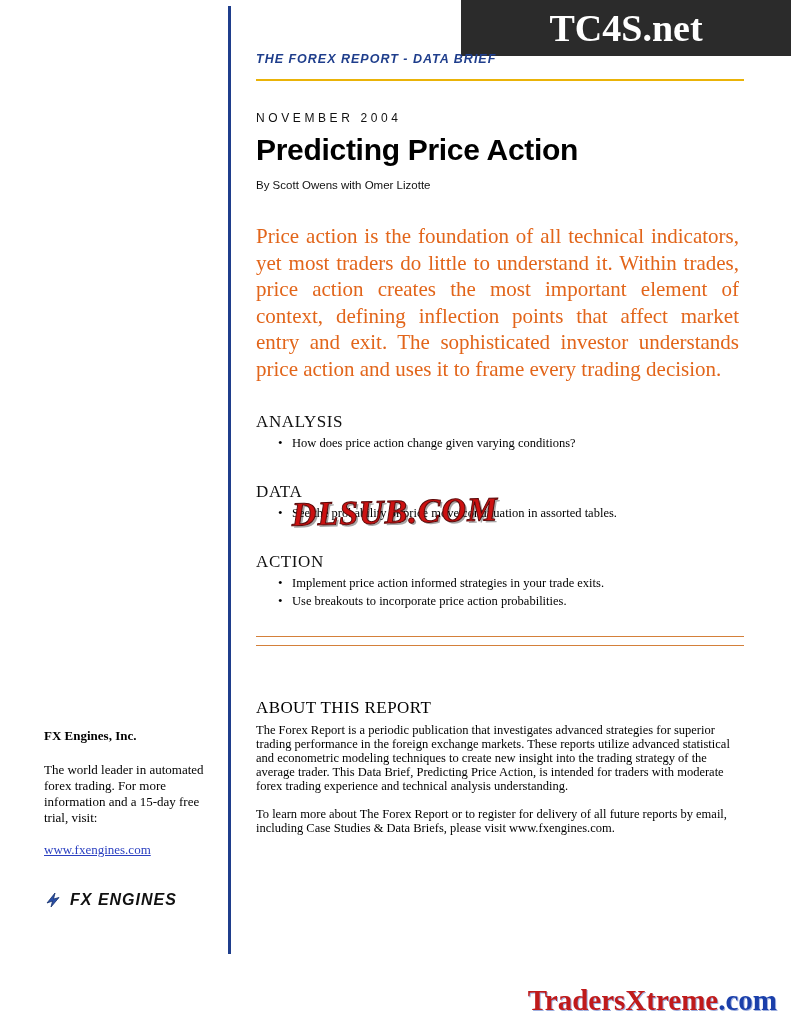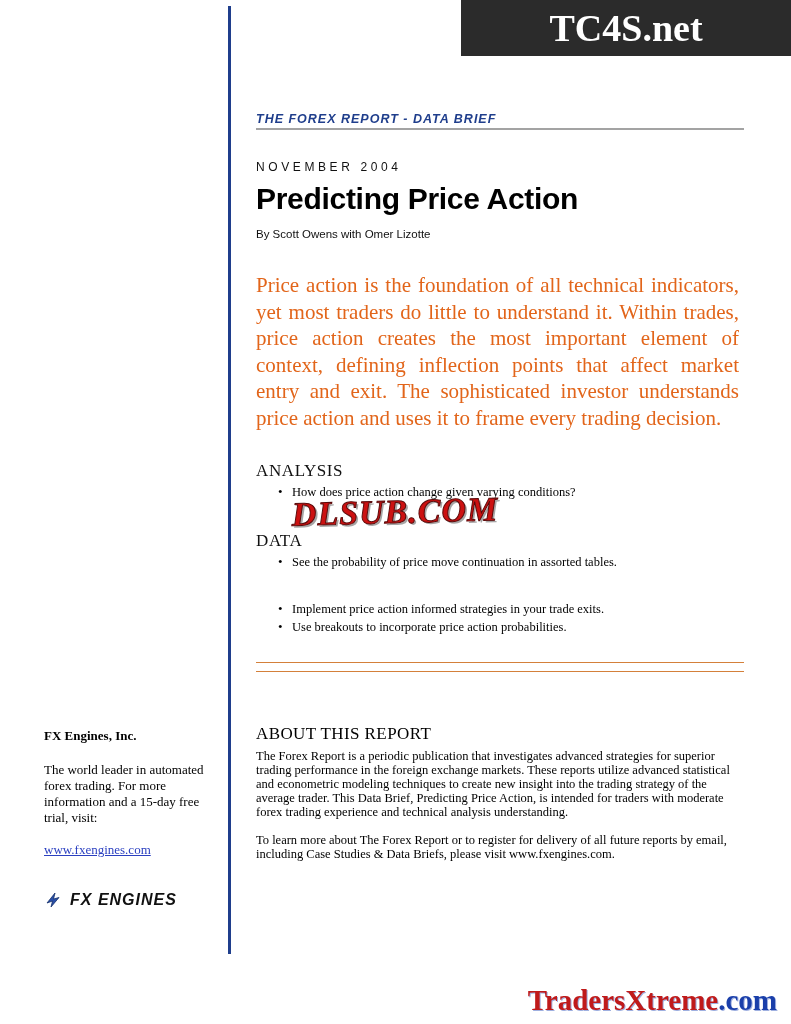--- a/index.html
+++ b/index.html
@@ -143,23 +143,23 @@
   }
 
   
   .main {
     position: absolute;
     left: 256px;
     top: 0;
     width: 488px;
   }
   .kicker-wrap {
-    margin-top: 112px;
-    border-bottom: 2px solid #a3a3a3;
-    padding-bottom: 2px;
+    margin-top: 52px;
+    border-bottom: 2px solid #eab308;
+    padding-bottom: 13px;
     width: 488px;
   }
   .kicker {
     font-family: "Liberation Sans", sans-serif;
     font-weight: bold;
     font-style: italic;
     font-size: 12.5px;
     letter-spacing: 1.0px;
     color: #1f3e8c;
   }
@@ -304,20 +304,21 @@
     </div>
 
     <div class="section">
       <h3>DATA</h3>
       <ul class="bullets">
         <li>See the probability of price move continuation in assorted tables.</li>
       </ul>
     </div>
 
     <div class="section">
+      <h3>ACTION</h3>
       <ul class="bullets">
         <li>Implement price action informed strategies in your trade exits.</li>
         <li>Use breakouts to incorporate price action probabilities.</li>
       </ul>
     </div>
 
     <div class="rule-orange"></div>
 
 
     <div class="rule-orange2"></div>

